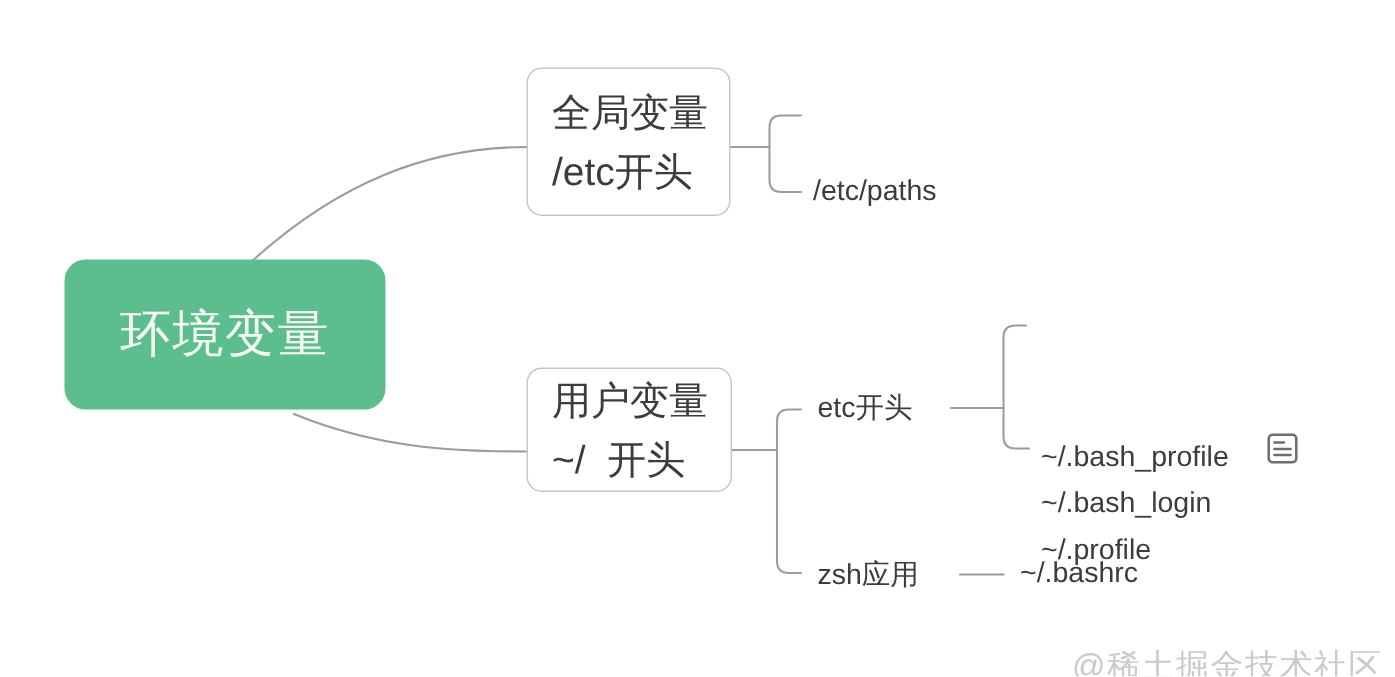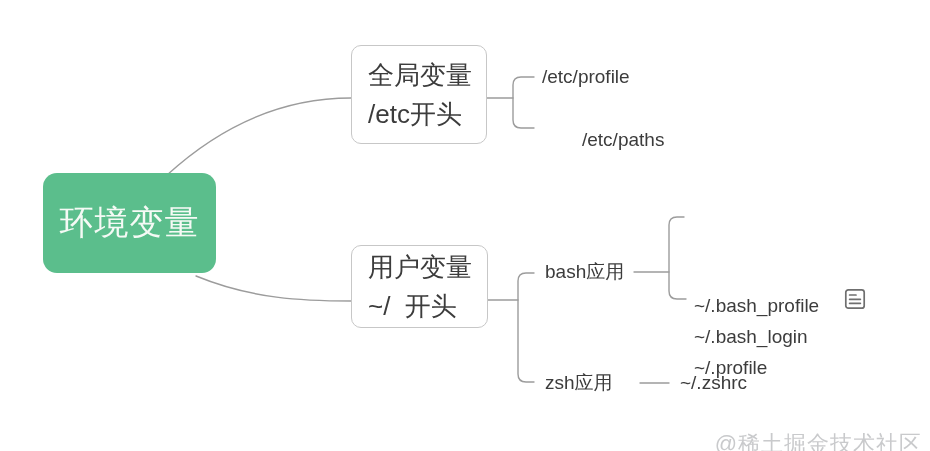--- a/index.html
+++ b/index.html
@@ -4,21 +4,21 @@
 <style>
   html,body{margin:0;padding:0;background:#ffffff;}
   .stage{
     position:relative;width:930px;height:451px;background:#ffffff;
     font-family:"Liberation Sans",sans-serif;overflow:hidden;
   }
   .connectors{position:absolute;left:0;top:0;width:930px;height:451px;}
   .connectors path{fill:none;stroke:var(--line,#9C9C9C);stroke-width:1.4;stroke-linecap:round;}
   .topic{position:absolute;box-sizing:border-box;}
   .root-node{
-    left:43px;top:173px;width:173px;height:100px;
+    left:43px;top:173px;width:214px;height:100px;
     background:var(--rootBg,#5BBE8C);border-radius:14px;
     display:flex;align-items:center;justify-content:center;
     color:var(--rootText,#F5FAF5);font-size:34px;font-weight:500;letter-spacing:1px;
   }
   .branch-box{
     background:#ffffff;border:1.5px solid var(--border,#C7C7C7);border-radius:10px;
     display:flex;flex-direction:column;justify-content:center;
     padding-left:16px;color:var(--text,#3C3C3C);font-size:26px;line-height:39px;
   }
   .global-node{left:351px;top:45px;width:136px;height:99px;}
@@ -60,39 +60,38 @@
   <div class="topic branch-box global-node">
     <div class="box-line">全局变量</div>
     <div class="box-line">/etc开头</div>
   </div>
 
   <div class="topic branch-box user-node">
     <div class="box-line">用户变量</div>
     <div class="box-line">~/  开头</div>
   </div>
 
-  <div class="leaf" style="left:542px;top:77px;">/etc/profile</div>
-  <div class="leaf" style="left:542px;top:140px;margin-left:40px;">/etc/paths</div>
+  <div class="leaf" style="left:542px;top:128px;">/etc/paths</div>
 
-  <div class="leaf" style="left:545px;top:272px;">bash应用</div>
+  <div class="leaf" style="left:545px;top:272px;">etc开头</div>
   <div class="leaf" style="left:545px;top:383px;">zsh应用</div>
 
 
   <div class="leaf multi-node" style="left:694px;top:300px;">
     <div>~/.bash_profile</div>
     <div>~/.bash_login</div>
     <div>~/.profile</div>
   </div>
 
   <div class="note-icon">
     <svg viewBox="0 0 22 22">
       <rect x="1.8" y="1.8" width="18.4" height="18.4" rx="2.5"></rect>
       <line x1="5.6" y1="7" x2="12" y2="7"></line>
       <line x1="5.6" y1="11.3" x2="16.4" y2="11.3"></line>
       <line x1="5.6" y1="15.3" x2="16.4" y2="15.3"></line>
     </svg>
   </div>
 
-  <div class="leaf" style="left:680px;top:383px;">~/.zshrc</div>
+  <div class="leaf" style="left:680px;top:383px;">~/.bashrc</div>
 
   <div class="watermark">@稀土掘金技术社区</div>
 
 </div>
 
 </body></html>

